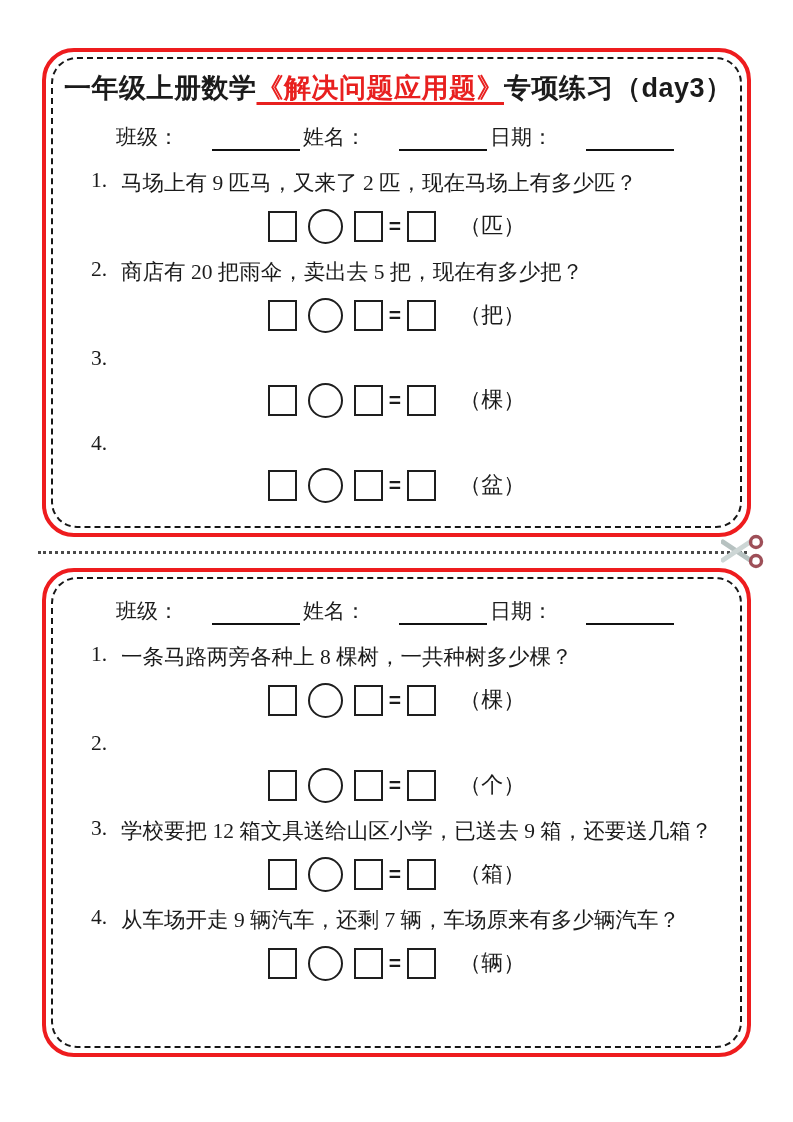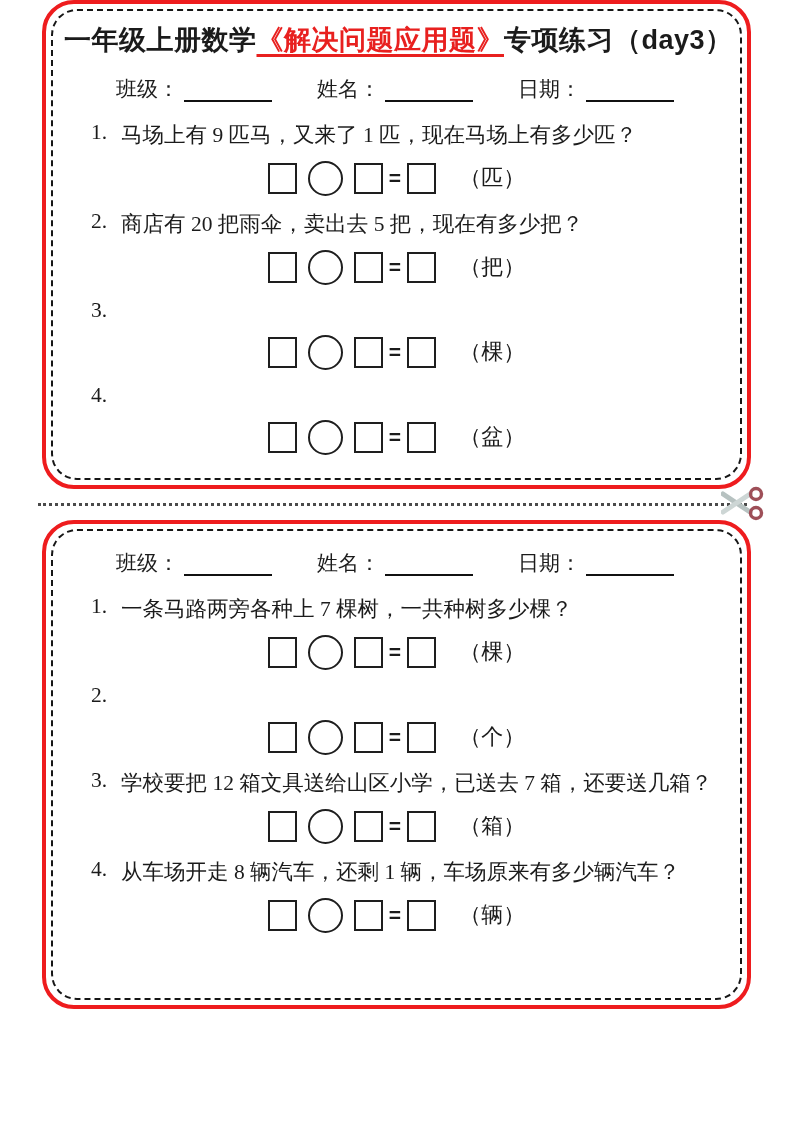--- a/index.html
+++ b/index.html
@@ -4,21 +4,21 @@
 <style>
   * { margin: 0; padding: 0; box-sizing: border-box; }
   html, body { background: #ffffff; }
   body {
     width: 793px; height: 1122px;
     font-family: "Liberation Serif", "DejaVu Serif", serif;
     color: #1b1b1b;
     position: relative;
     overflow: hidden;
   }
-  .sheet { width: 793px; height: 1122px; }
+  .sheet { width: 793px; height: 1122px; padding-top: 48px; }
 
   
   .panel {
     position: relative;
     width: 709px; height: 489px;
     margin-left: 42px;
     border: 4px solid #ee1c1e;
     border-radius: 32px;
     background: #ffffff;
   }
@@ -50,21 +50,21 @@
     text-decoration-color: #e8201f;
   }
 
   
   .fields-row {
     display: flex;
     justify-content: space-between;
     margin: 17px 55px 0 52px;
     font-size: 21px;
   }
-  .field { display: flex; align-items: center; }
+  .field { display: flex; align-items: flex-end; gap: 28px; }
   .field-blank {
     display: inline-block;
     width: 88px; height: 25px;
     border-bottom: 2.2px solid #111111;
     margin-left: 5px;
   }
 
   
   .problems { margin-top: 4px; }
   .problem { margin-top: 13px; }
@@ -139,21 +139,21 @@
             <span>日期：</span>
             <span class="field-blank"></span>
           </span>
       </div>
 
       <div class="problems">
 
         <div class="problem">
           <div class="p-text">
               <span class="p-num">1.</span>
-              <span>马场上有 9 匹马，又来了 1 匹，现在马场上有多少匹？</span>
+              <span>马场上有 9 匹马，又来了 2 匹，现在马场上有多少匹？</span>
             </div>
           <div class="answer-row">
             <span class="sq"></span>
             <span class="op-circle"></span>
             <span class="sq"></span>
             <span class="eq">=</span>
             <span class="sq"></span>
             <span class="unit">（匹）</span>
           </div>
         </div>
@@ -234,21 +234,21 @@
             <span>日期：</span>
             <span class="field-blank"></span>
           </span>
       </div>
 
       <div class="problems">
 
         <div class="problem">
           <div class="p-text">
               <span class="p-num">1.</span>
-              <span>一条马路两旁各种上 7 棵树，一共种树多少棵？</span>
+              <span>一条马路两旁各种上 8 棵树，一共种树多少棵？</span>
             </div>
           <div class="answer-row">
             <span class="sq"></span>
             <span class="op-circle"></span>
             <span class="sq"></span>
             <span class="eq">=</span>
             <span class="sq"></span>
             <span class="unit">（棵）</span>
           </div>
         </div>
@@ -263,36 +263,36 @@
             <span class="sq"></span>
             <span class="eq">=</span>
             <span class="sq"></span>
             <span class="unit">（个）</span>
           </div>
         </div>
 
         <div class="problem">
           <div class="p-text">
               <span class="p-num">3.</span>
-              <span>学校要把 12 箱文具送给山区小学，已送去 7 箱，还要送几箱？</span>
+              <span>学校要把 12 箱文具送给山区小学，已送去 9 箱，还要送几箱？</span>
             </div>
           <div class="answer-row">
             <span class="sq"></span>
             <span class="op-circle"></span>
             <span class="sq"></span>
             <span class="eq">=</span>
             <span class="sq"></span>
             <span class="unit">（箱）</span>
           </div>
         </div>
 
         <div class="problem">
           <div class="p-text">
               <span class="p-num">4.</span>
-              <span>从车场开走 8 辆汽车，还剩 1 辆，车场原来有多少辆汽车？</span>
+              <span>从车场开走 9 辆汽车，还剩 7 辆，车场原来有多少辆汽车？</span>
             </div>
           <div class="answer-row">
             <span class="sq"></span>
             <span class="op-circle"></span>
             <span class="sq"></span>
             <span class="eq">=</span>
             <span class="sq"></span>
             <span class="unit">（辆）</span>
           </div>
         </div>

